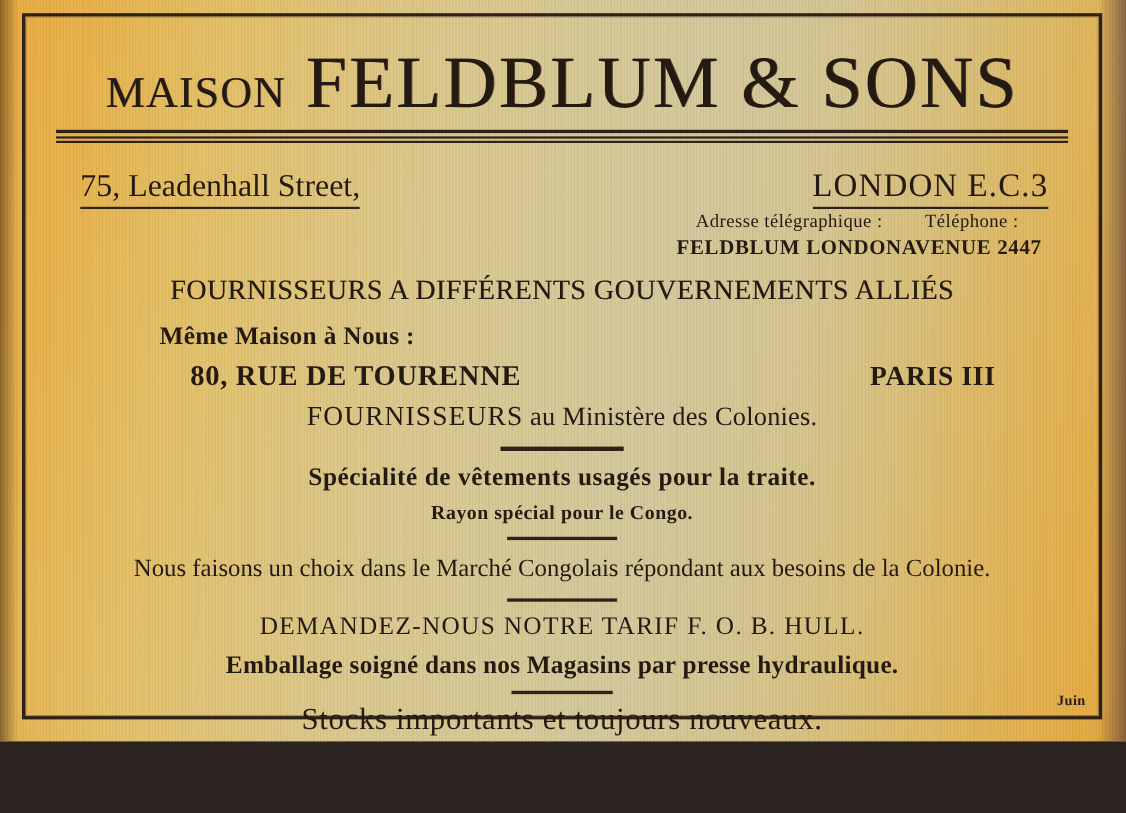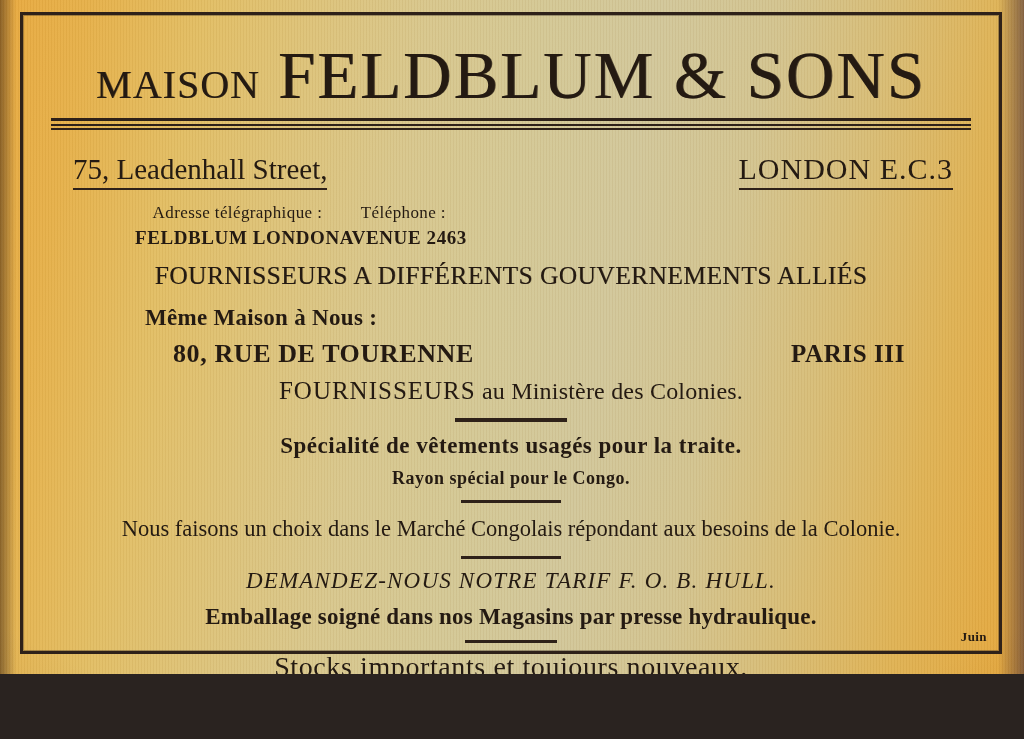--- a/index.html
+++ b/index.html
@@ -146,22 +146,21 @@
     font-size: 30px;
     letter-spacing: 1px;
     border-bottom: 2px solid #2e2119;
     padding-bottom: 2px;
     white-space: nowrap;
   }
 
   
   .tel-row {
     display: flex;
-    justify-content: flex-start;
-    margin-top: 12px;
+    justify-content: flex-end;
     padding: 0 30px 0 90px;
   }
   .tel-block { text-align: center; line-height: 1.35; }
   .tel-block .t1 { font-size: 17px; letter-spacing: 0.4px; }
   .tel-block .t2 { font-size: 19px; letter-spacing: 0.6px; font-weight: 600; }
   .smallcaps { font-variant: small-caps; }
 
   
   .suppliers {
     text-align: center;
@@ -229,21 +228,20 @@
   .para {
     text-align: center;
     font-size: 22.5px;
     line-height: 1.5;
     margin-top: 4px;
     padding: 0 16px;
   }
 
   .demandez {
     text-align: center;
-    font-style: italic;
     font-size: 23px;
     letter-spacing: 1.2px;
     margin-top: 2px;
   }
   .emball {
     text-align: center;
     font-size: 23px;
     font-weight: 700;
     letter-spacing: 0.2px;
     margin-top: 10px;
@@ -288,21 +286,21 @@
         <span class="addr-right">LONDON E.C.3</span>
       </div>
 
       <div class="tel-row">
         <div class="tel-block">
           <div class="t1">Adresse télégraphique :</div>
           <div class="t2 smallcaps">FELDBLUM LONDON</div>
         </div>
         <div class="tel-block">
           <div class="t1">Téléphone :</div>
-          <div class="t2 smallcaps">AVENUE 2463</div>
+          <div class="t2 smallcaps">AVENUE 2447</div>
         </div>
       </div>
 
       <div class="suppliers">FOURNISSEURS A DIFFÉRENTS GOUVERNEMENTS ALLIÉS</div>
 
       <div class="paris-line">Même Maison à Nous :</div>
 
       <div class="rue-row">
         <span class="rue-left">80, RUE DE TOURENNE</span>
         <span class="rue-right">PARIS III</span>

